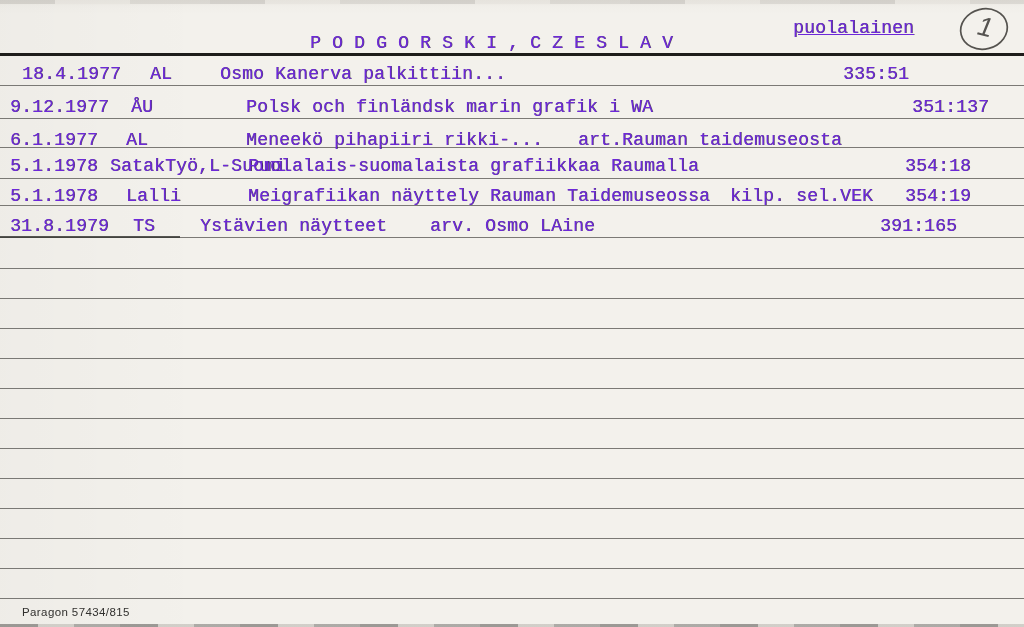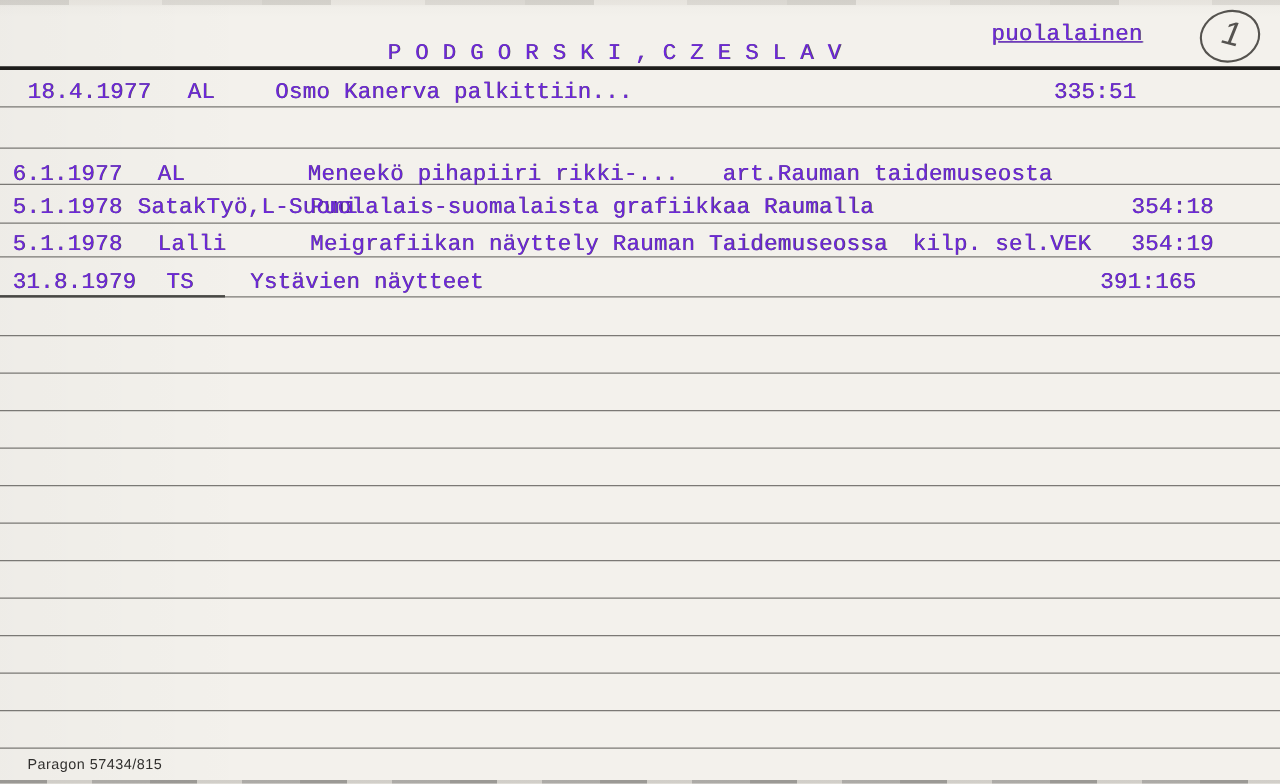--- a/index.html
+++ b/index.html
@@ -111,20 +111,26 @@
   <div class="line" style="top:568px"></div>
   <div class="line" style="top:598px"></div>
 
   <div class="row" style="top:64px">
     <span class="tw" style="left:22px">18.4.1977</span>
     <span class="tw" style="left:150px">AL</span>
     <span class="tw" style="left:220px">Osmo Kanerva palkittiin...</span>
     <span class="tw" style="left:843px">335:51</span>
   </div>
 
+  <div class="row" style="top:97px">
+    <span class="tw" style="left:10px">9.12.1977</span>
+    <span class="tw" style="left:131px">ÅU</span>
+    <span class="tw" style="left:246px">Polsk och finländsk marin grafik i WA</span>
+    <span class="tw" style="left:912px">351:137</span>
+  </div>
 
   <div class="row" style="top:130px">
     <span class="tw" style="left:10px">6.1.1977</span>
     <span class="tw" style="left:126px">AL</span>
     <span class="tw" style="left:246px">Meneekö pihapiiri rikki-...</span>
     <span class="tw drop" style="left:578px">art.Rauman taidemuseosta</span>
     
     
   </div>
 
@@ -140,18 +146,19 @@
     <span class="tw" style="left:126px">Lalli</span>
     <span class="tw" style="left:730px">kilp. sel.VEK</span>
     <span class="tw" style="left:248px">Meigrafiikan näyttely Rauman Taidemuseossa</span>
     <span class="tw" style="left:905px">354:19</span>
   </div>
 
   <div class="row" style="top:216px">
     <span class="tw" style="left:10px">31.8.1979</span>
     <span class="tw" style="left:133px">TS</span>
     <span class="tw" style="left:200px">Ystävien näytteet</span>
+    <span class="tw" style="left:430px">arv. Osmo LAine</span>
     <span class="tw" style="left:880px">391:165</span>
   </div>
 
   <span class="footer-mark">Paragon 57434/815</span>
 
 </div>
 
 </body></html>

